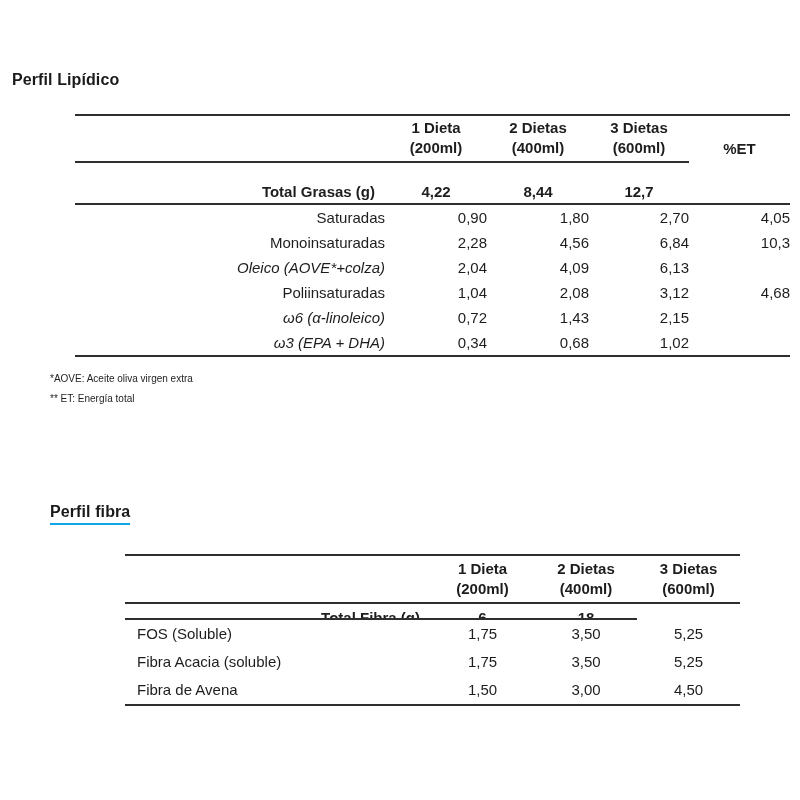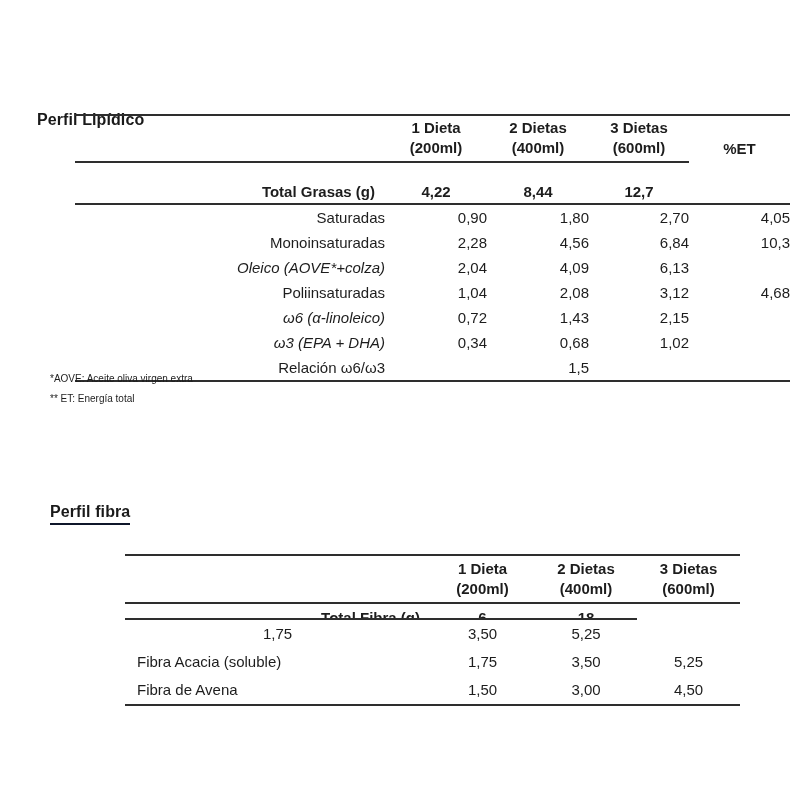--- a/index.html
+++ b/index.html
@@ -12,22 +12,22 @@
     overflow: hidden;
   }
 
   .section-title {
     position: absolute;
     font-size: 16px;
     font-weight: bold;
     color: #1a1a1a;
     letter-spacing: 0.1px;
   }
-  #lipid-title { left: 37px; top: 71px; margin-top: 40px; }
-  #fiber-title { left: 50px; top: 503px; border-bottom: 2px solid #0f172a; padding-bottom: 2px; }
+  #lipid-title { left: 12px; top: 71px; }
+  #fiber-title { left: 50px; top: 503px; border-bottom: 2px solid #0ea5e9; padding-bottom: 2px; }
 
   
   .doc-table {
     position: absolute;
     border-top: 2px solid #2e2e2e;
     border-bottom: 2px solid #2e2e2e;
     font-size: 15px;
   }
   #lipid-table { left: 75px; top: 114px; width: 715px; }
   #fiber-table { left: 125px; top: 554px; width: 615px; }
@@ -145,27 +145,20 @@
   </div>
 
   <div class="t1-row data-row indent">
     <div class="cell row-label">ω3 (EPA + DHA)</div>
     <div class="cell num">0,34</div>
     <div class="cell num">0,68</div>
     <div class="cell num">1,02</div>
     <div class="cell num"></div>
   </div>
 
-  <div class="t1-row data-row">
-    <div class="cell row-label">Relación ω6/ω3</div>
-    <div class="cell num"></div>
-    <div class="cell num">1,5</div>
-    <div class="cell num"></div>
-    <div class="cell num"></div>
-  </div>
 </div>
 
 <div id="footnotes">
   <div>*AOVE: Aceite oliva virgen extra</div>
   <div>** ET: Energía total</div>
 </div>
 
 <div class="section-title" id="fiber-title">Perfil fibra</div>
 
 <div class="doc-table" id="fiber-table">
@@ -186,20 +179,21 @@
     </div>
   </div>
 
   <div class="t2-row total-row">
     <div class="cell total-label">Total Fibra (g)</div>
     <div class="cell num">6</div>
     <div class="cell num">18</div>
   </div>
 
   <div class="t2-row data-row">
+    <div class="cell row-label">FOS (Soluble)</div>
     <div class="cell num">1,75</div>
     <div class="cell num">3,50</div>
     <div class="cell num">5,25</div>
   </div>
 
   <div class="t2-row data-row">
     <div class="cell row-label">Fibra Acacia (soluble)</div>
     <div class="cell num">1,75</div>
     <div class="cell num">3,50</div>
     <div class="cell num">5,25</div>

